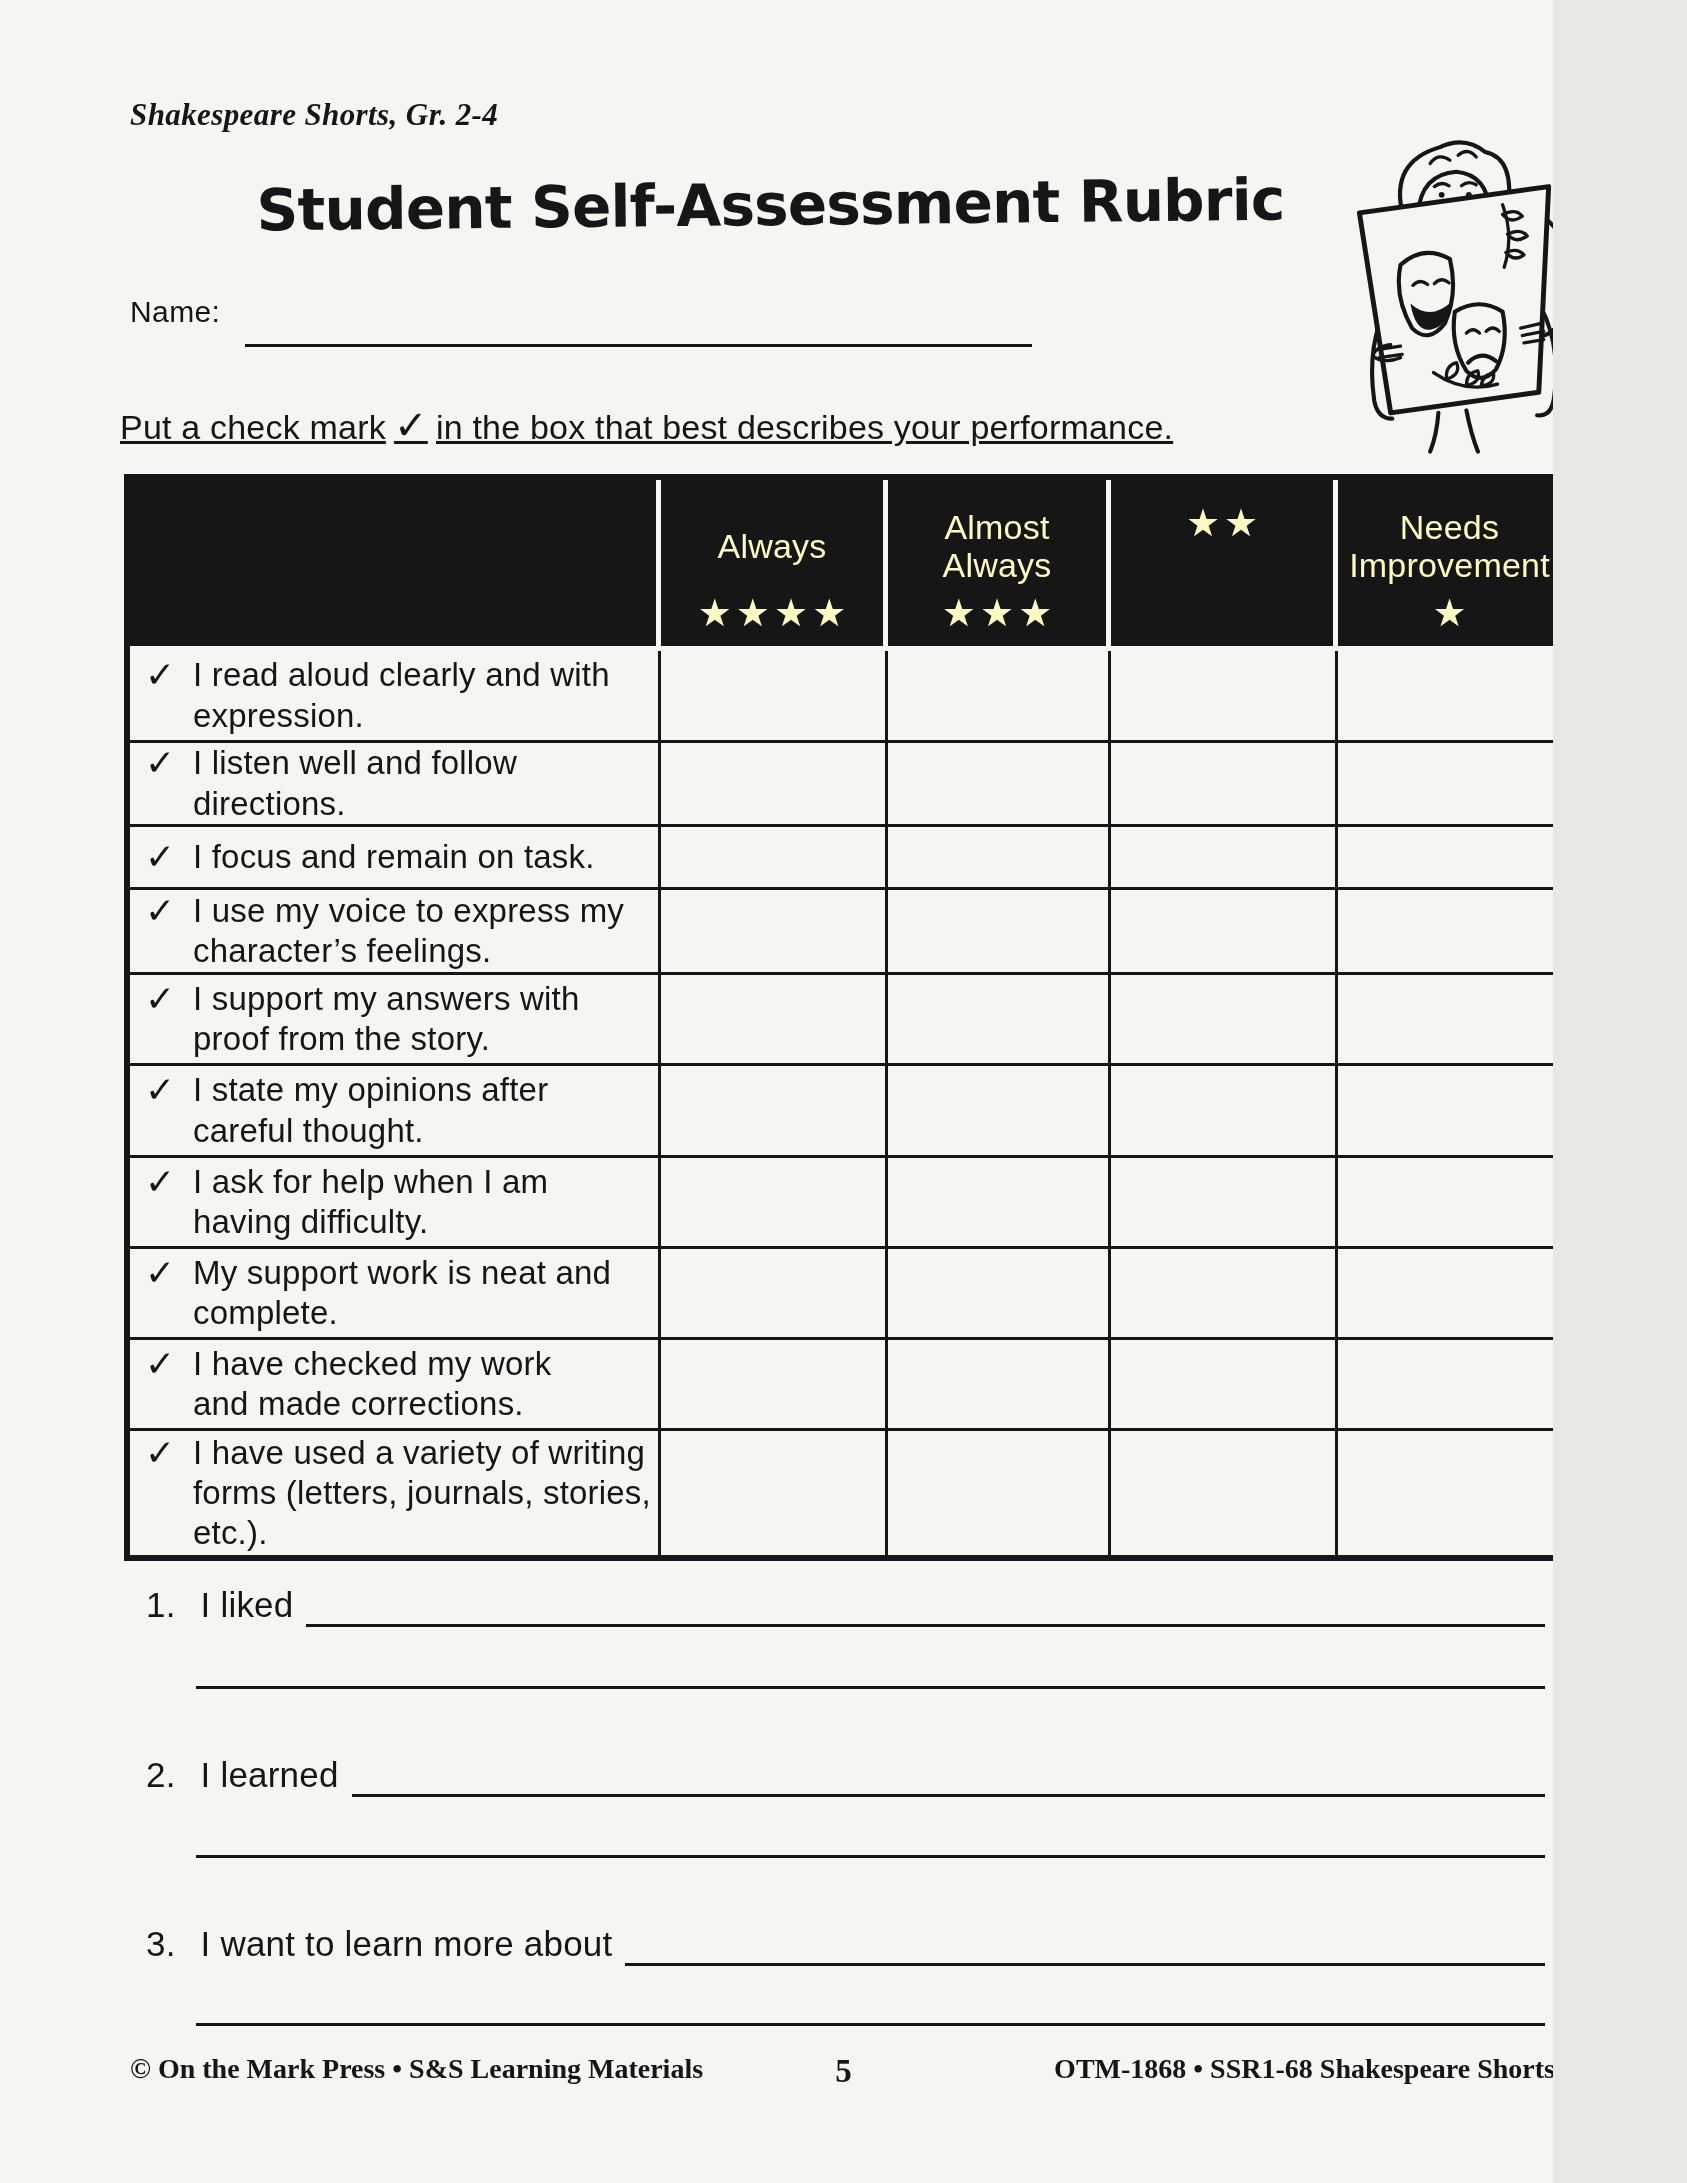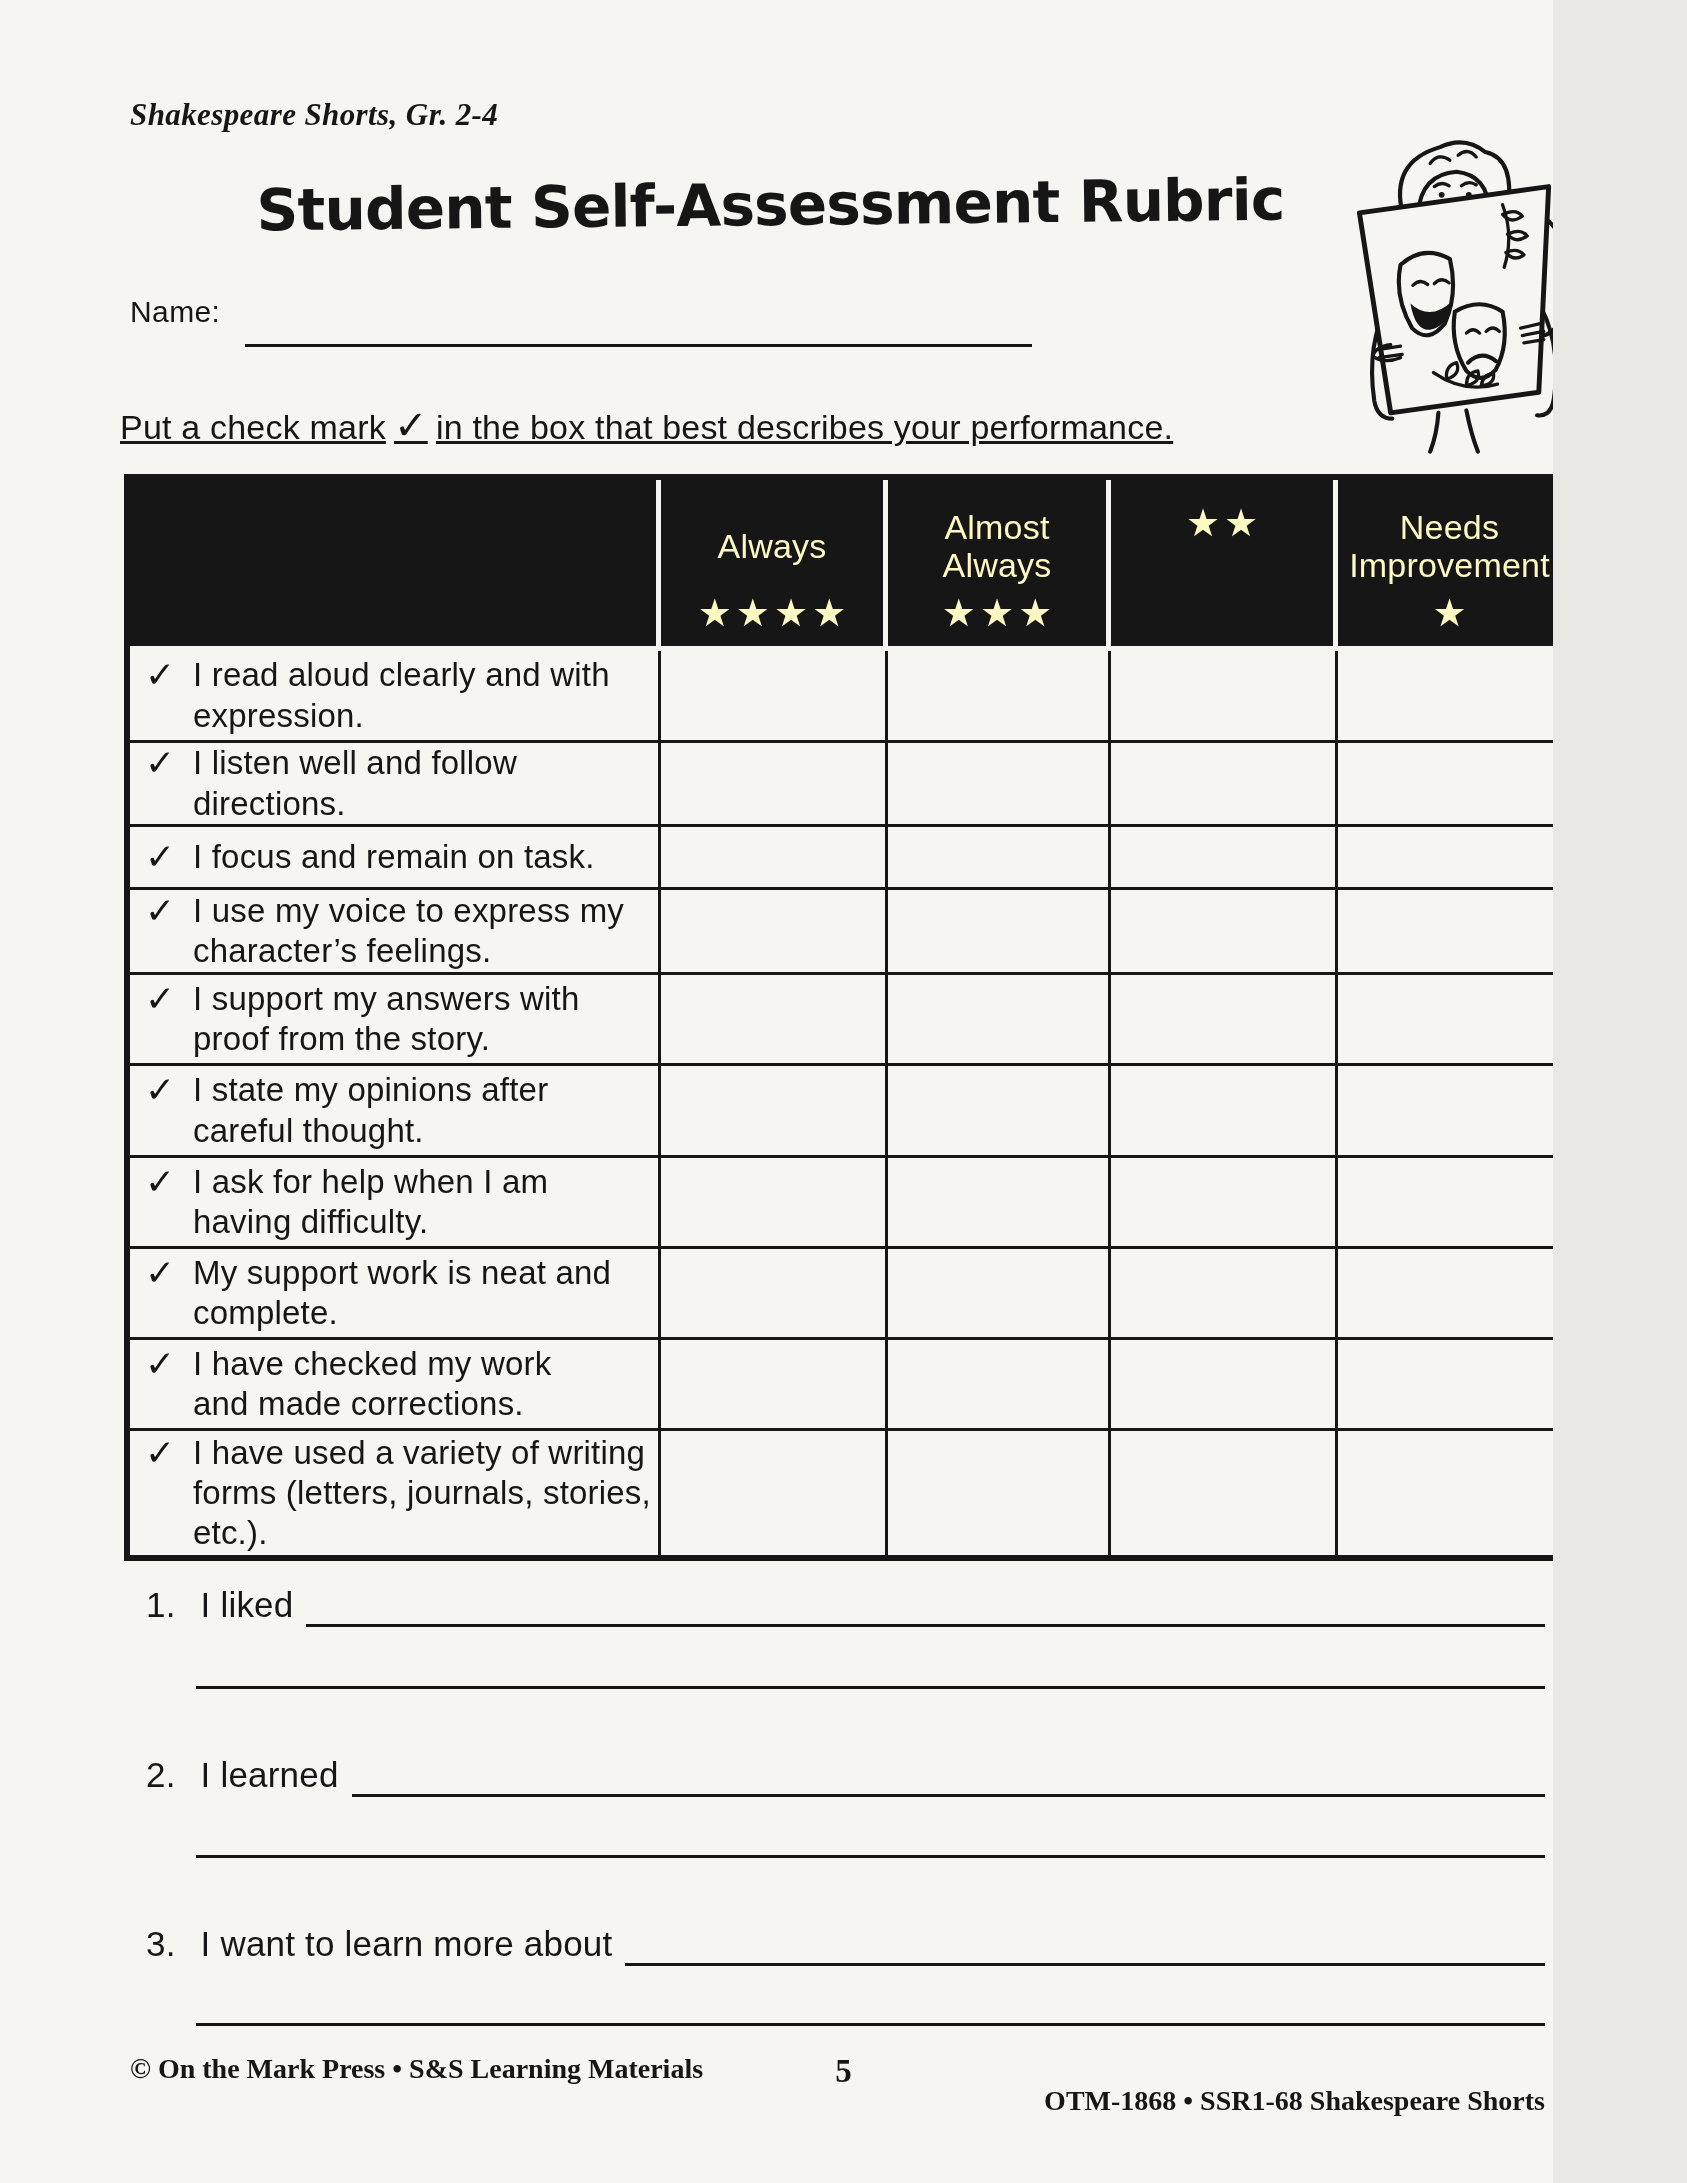--- a/index.html
+++ b/index.html
@@ -89,21 +89,21 @@
   .prompt .p-label{line-height:1.25;white-space:nowrap;}
   .fill-line{flex:1;height:41px;border-bottom:3.3px solid #161616;margin-left:13px;}
   
   .footer{
     position:absolute;left:0;top:2053px;width:1687px;
     font-family:"Liberation Serif","DejaVu Serif",serif;
     font-weight:bold;font-size:28px;
   }
   .footer .f-left{position:absolute;left:130px;top:0;}
   .footer .f-center{position:absolute;left:0;width:1687px;text-align:center;top:0;font-size:33px;}
-  .footer .f-right{position:absolute;right:142px;top:0;margin-top:32px;}
+  .footer .f-right{position:absolute;right:132px;top:0;}
 </style>
 </head>
 <body>
 
 <div class="page">
 
   <div class="brand">Shakespeare Shorts, Gr. 2-4</div>
 
   <h1 class="title">Student Self-Assessment Rubric</h1>
 

